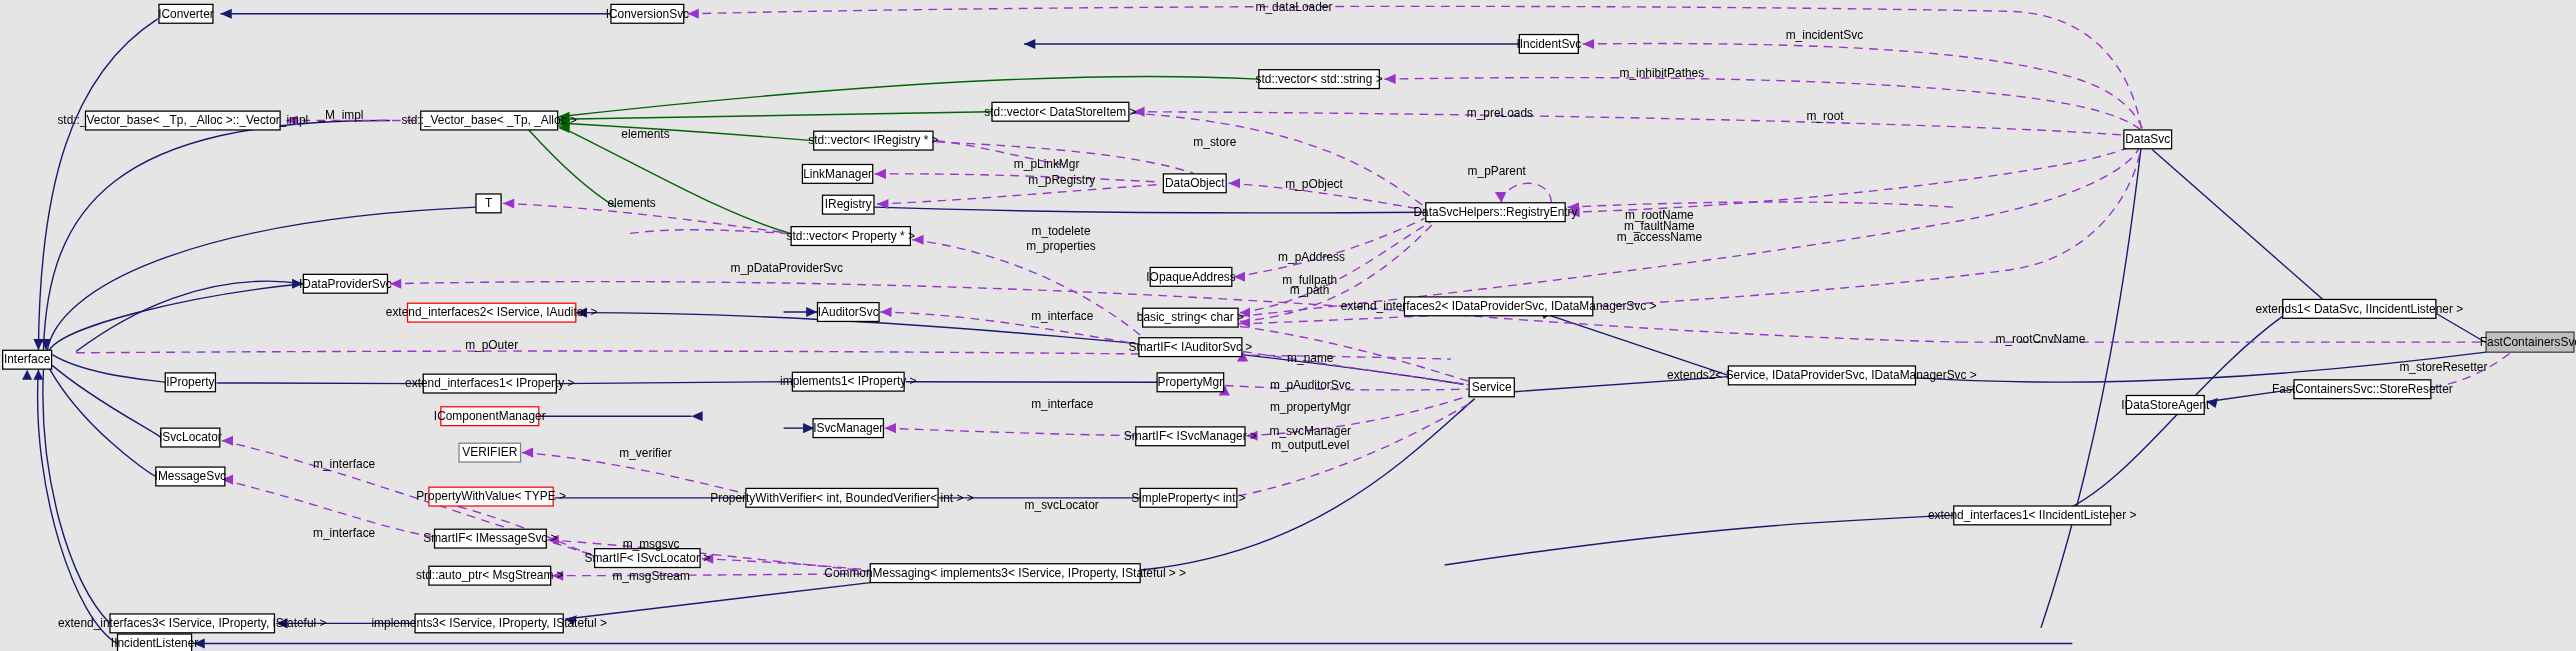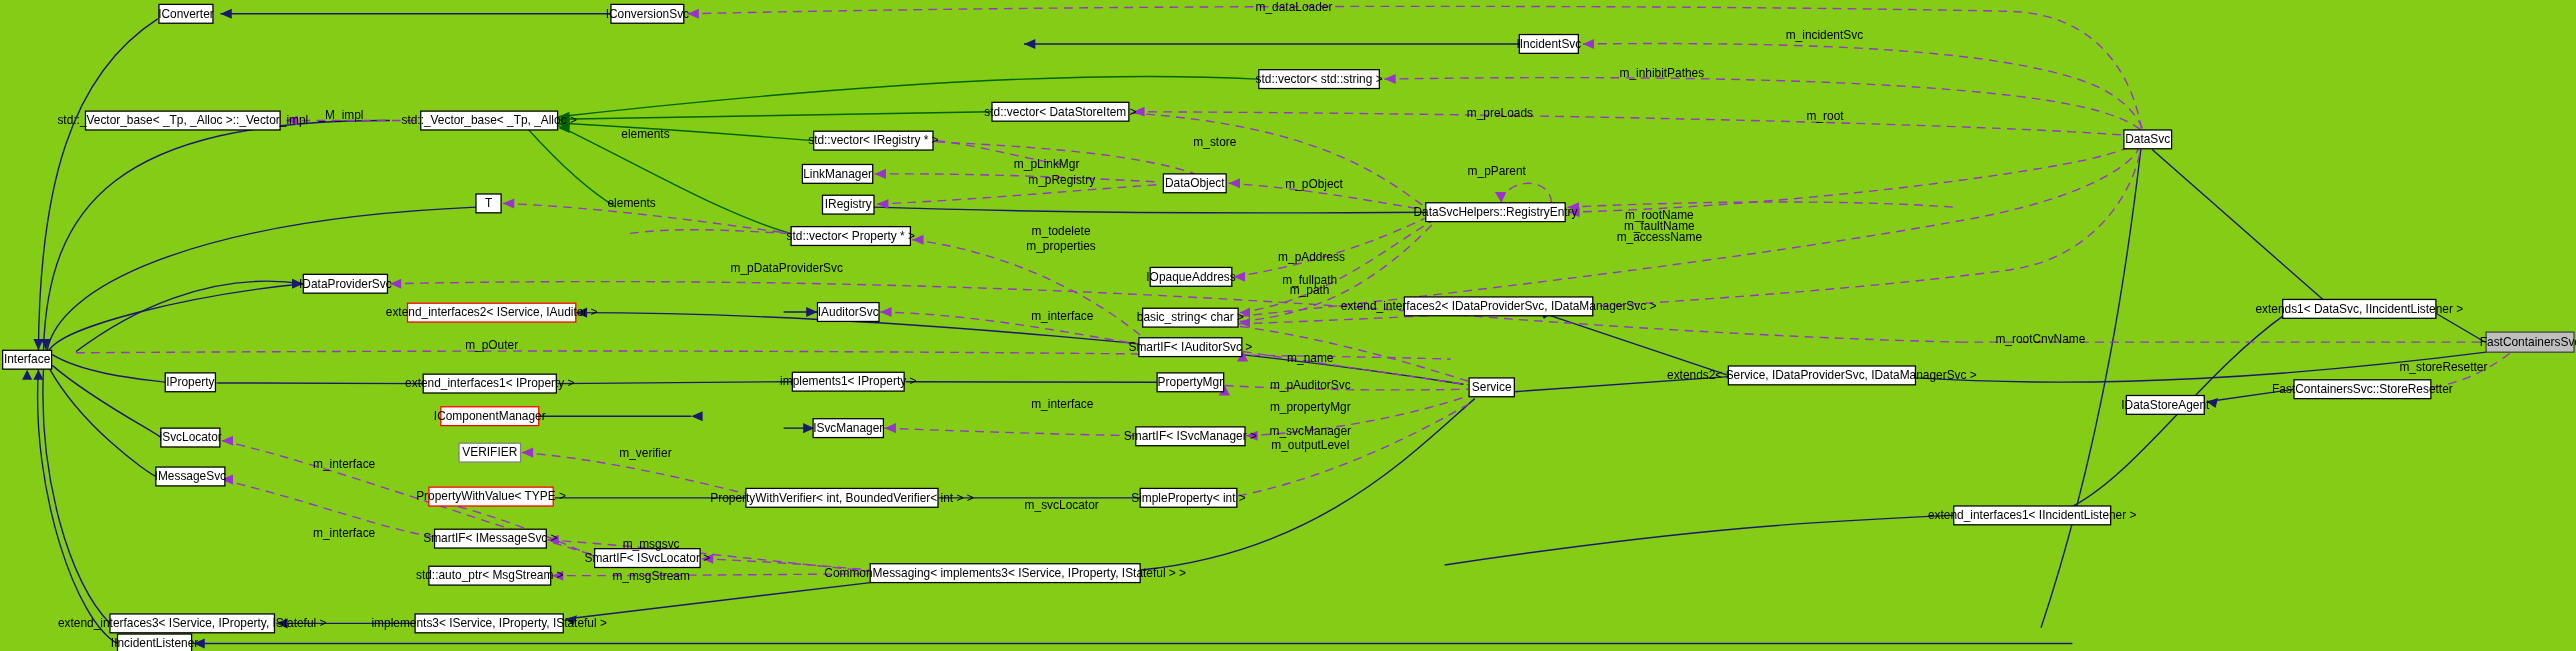--- a/index.html
+++ b/index.html
@@ -5,21 +5,21 @@
 <style>
   html, body {
     margin: 0;
     padding: 0;
     background: #ffffff;
   }
   #diagram-root {
     position: relative;
     width: 2576px;
     height: 651px;
-    background: #84cc16;
+    background: #e5e5e5;
     font-family: "Liberation Sans", sans-serif;
   }
   svg#graph {
     position: absolute;
     top: 0; left: 0;
     width: 2576px;
     height: 651px;
     display: block;
   }
   .node-rect {

